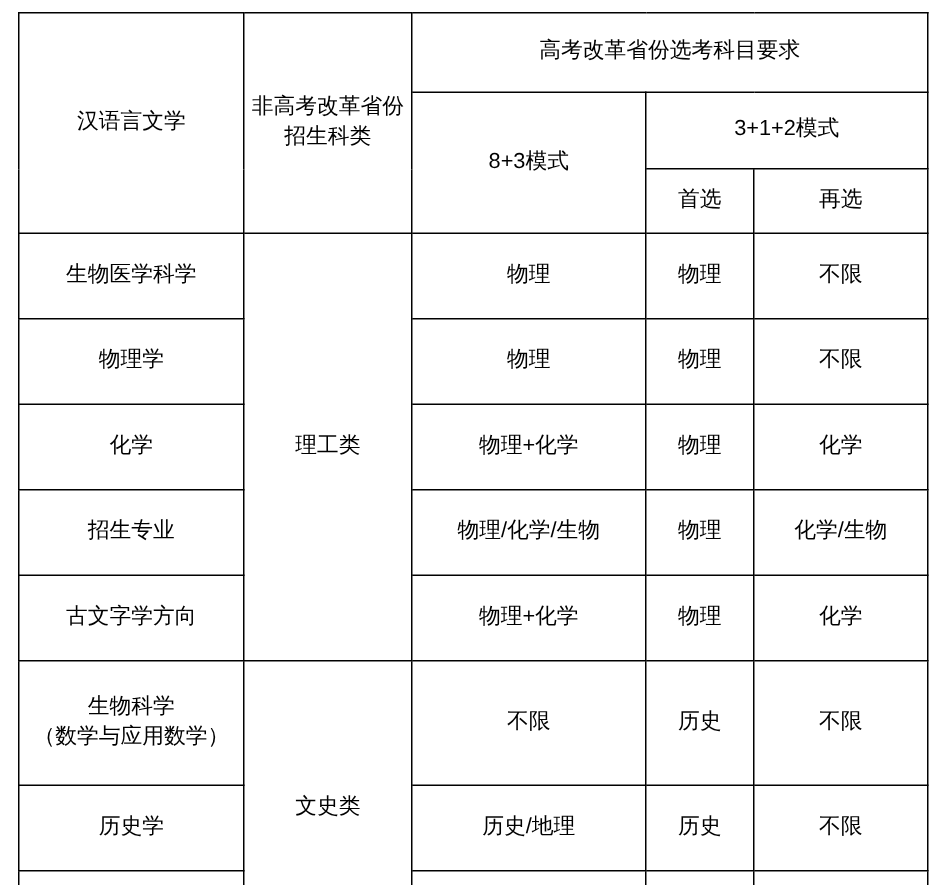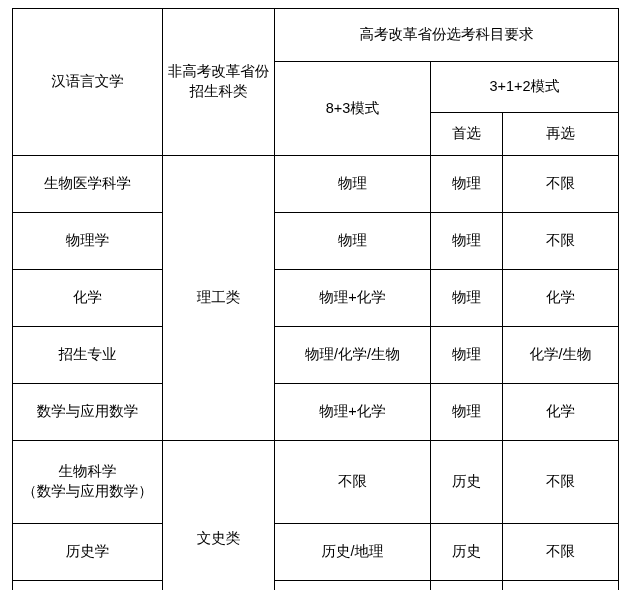--- a/index.html
+++ b/index.html
@@ -102,21 +102,21 @@
       </tr>
 
       <tr class="h-row">
         <td>招生专业</td>
         <td>物理/化学/生物</td>
         <td>物理</td>
         <td>化学/生物</td>
       </tr>
 
       <tr class="h-row">
-        <td>数学与应用数学</td>
+        <td>古文字学方向</td>
         <td>物理+化学</td>
         <td>物理</td>
         <td>化学</td>
       </tr>
 
       <tr class="h-row-tall">
         <td class="two-line">
           <div>生物科学</div>
           <div>（数学与应用数学）</div>
         </td>

